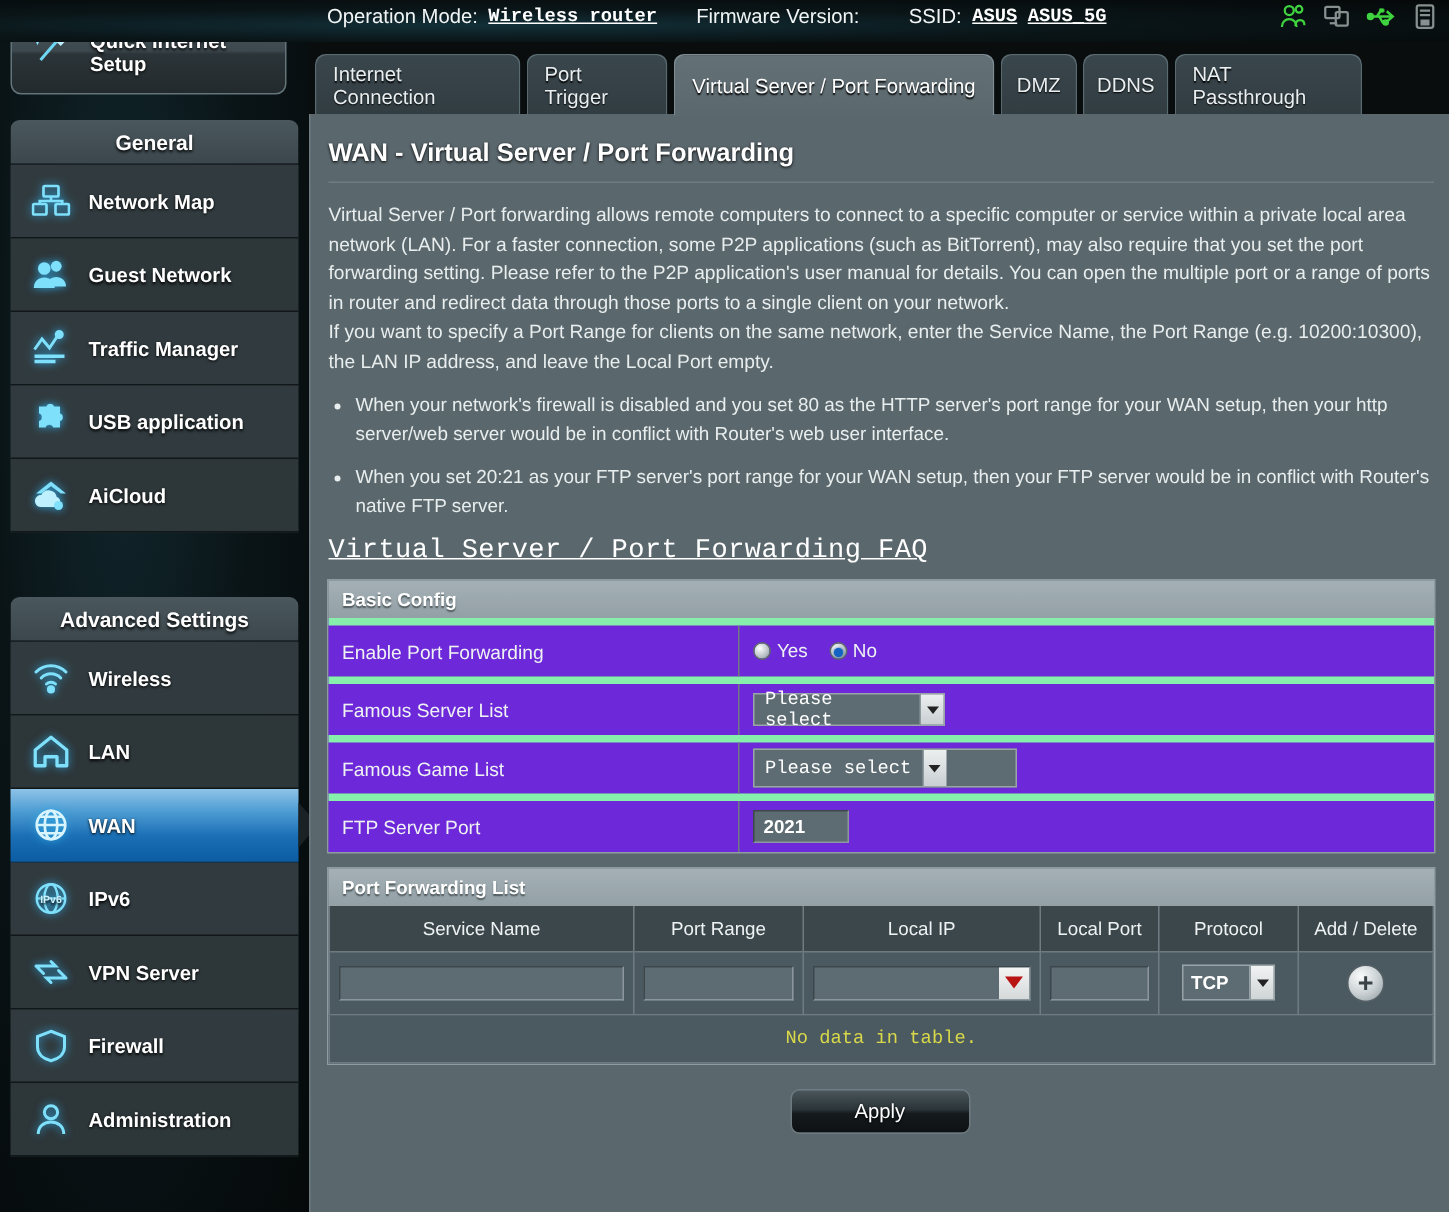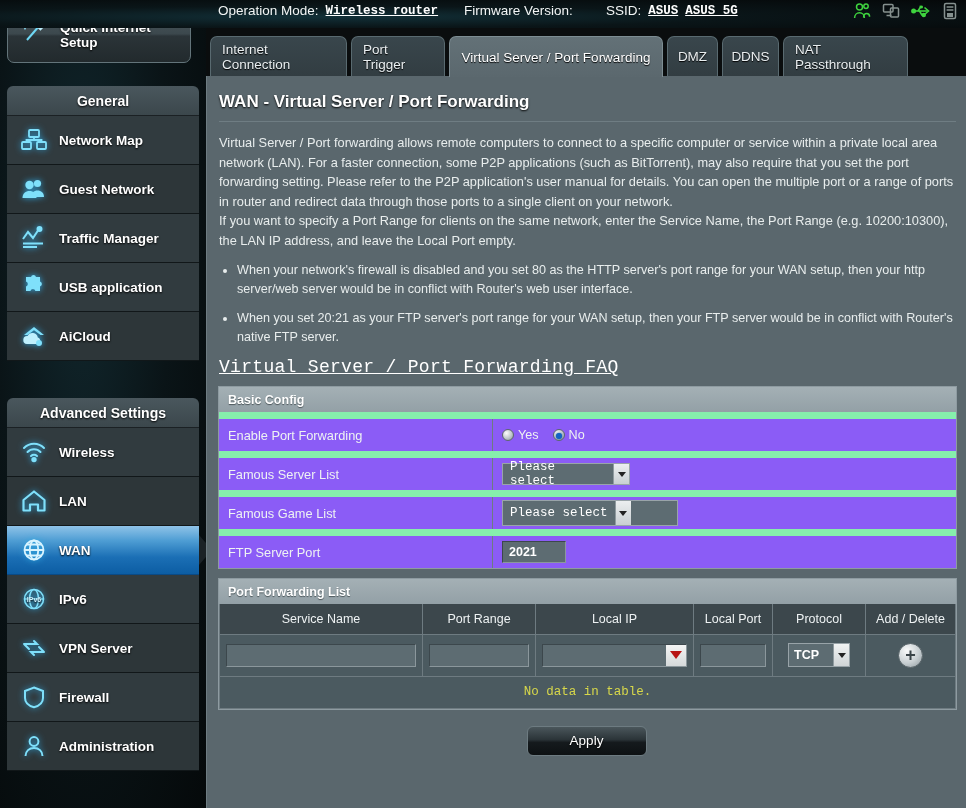--- a/index.html
+++ b/index.html
@@ -95,21 +95,21 @@
   .faqlink { display:block; margin:0 0 0 12px; color:#ffffff; font-family:"Liberation Mono", monospace;
              font-size:18px; text-decoration:underline; letter-spacing:0.3px; }
 
   
   .box { margin:9px 9px 0 11px; border:1px solid #8e9ba1; }
   .box-head {
     height:25px; background:linear-gradient(180deg,#a4b0b5 0%, #93a0a6 100%);
     color:#fff; font-size:12.5px; font-weight:bold; display:flex; align-items:center;
     padding-left:9px; text-shadow:0 1px 1px #4b565a;
   }
-  .row { display:flex; min-height:39px; border-top:7px solid #86efac; background:#8b5cf6; }
+  .row { display:flex; min-height:39px; border-top:5px solid #86efac; background:#6d28d9; }
   .row .lbl { width:274px; display:flex; align-items:center; padding-left:9px;
               color:#eef2f3; font-size:12.8px; border-right:1px solid #6e7b81; }
   .row .val { flex:1; display:flex; align-items:center; padding-left:9px; gap:6px; }
 
   .radio { display:inline-flex; align-items:center; gap:4px; color:#eef2f3; font-size:12.6px; margin-right:8px; }
   .rdot { width:12px; height:12px; border-radius:50%; background:radial-gradient(circle at 35% 32%, #fdfdfd, #b9c2c6 60%, #7f8a8f 100%);
           border:1px solid #5d686d; display:inline-block; position:relative; }
   .rdot.on::after { content:""; position:absolute; left:2.5px; top:2.5px; width:6px; height:6px; border-radius:50%;
                     background:#1263c4; box-shadow:0 0 2px #0b4e9e; }
 
@@ -178,21 +178,21 @@
           <rect x="17" y="5" width="9" height="7" fill="#bfeffd" transform="rotate(45 21 9)"></rect>
           <g fill="#8fe5fb">
             <path d="M7 5 l1.4 3.2 L11.6 9.6 L8.4 11 L7 14.2 L5.6 11 L2.4 9.6 L5.6 8.2 Z"></path>
             <path d="M25 3 l0.9 2 L28 5.9 L26 6.8 L25 8.8 L24.1 6.8 L22 5.9 L24.1 5 Z"></path>
           </g>
         </svg>
       </span>
       <span class="qis-txt">Quick Internet Setup</span>
     </div>
 
-    <div style="position:absolute; left:0; top:86px; width:206px;">
+    <div style="position:absolute; left:0; top:80px; width:206px;">
       <div class="sec-head">General</div>
       <div class="menu">
 
         <div class="mi">
           <span class="ic">
             <svg width="26" height="24" viewBox="0 0 26 24" fill="none" stroke="#7fe0fb" stroke-width="1.8">
               <rect x="8" y="2" width="10" height="7" rx="1"></rect>
               <rect x="1" y="14" width="9" height="7" rx="1"></rect>
               <rect x="16" y="14" width="9" height="7" rx="1"></rect>
               <path d="M13 9 v3 M5.5 14 v-2 h15 v2"></path>

